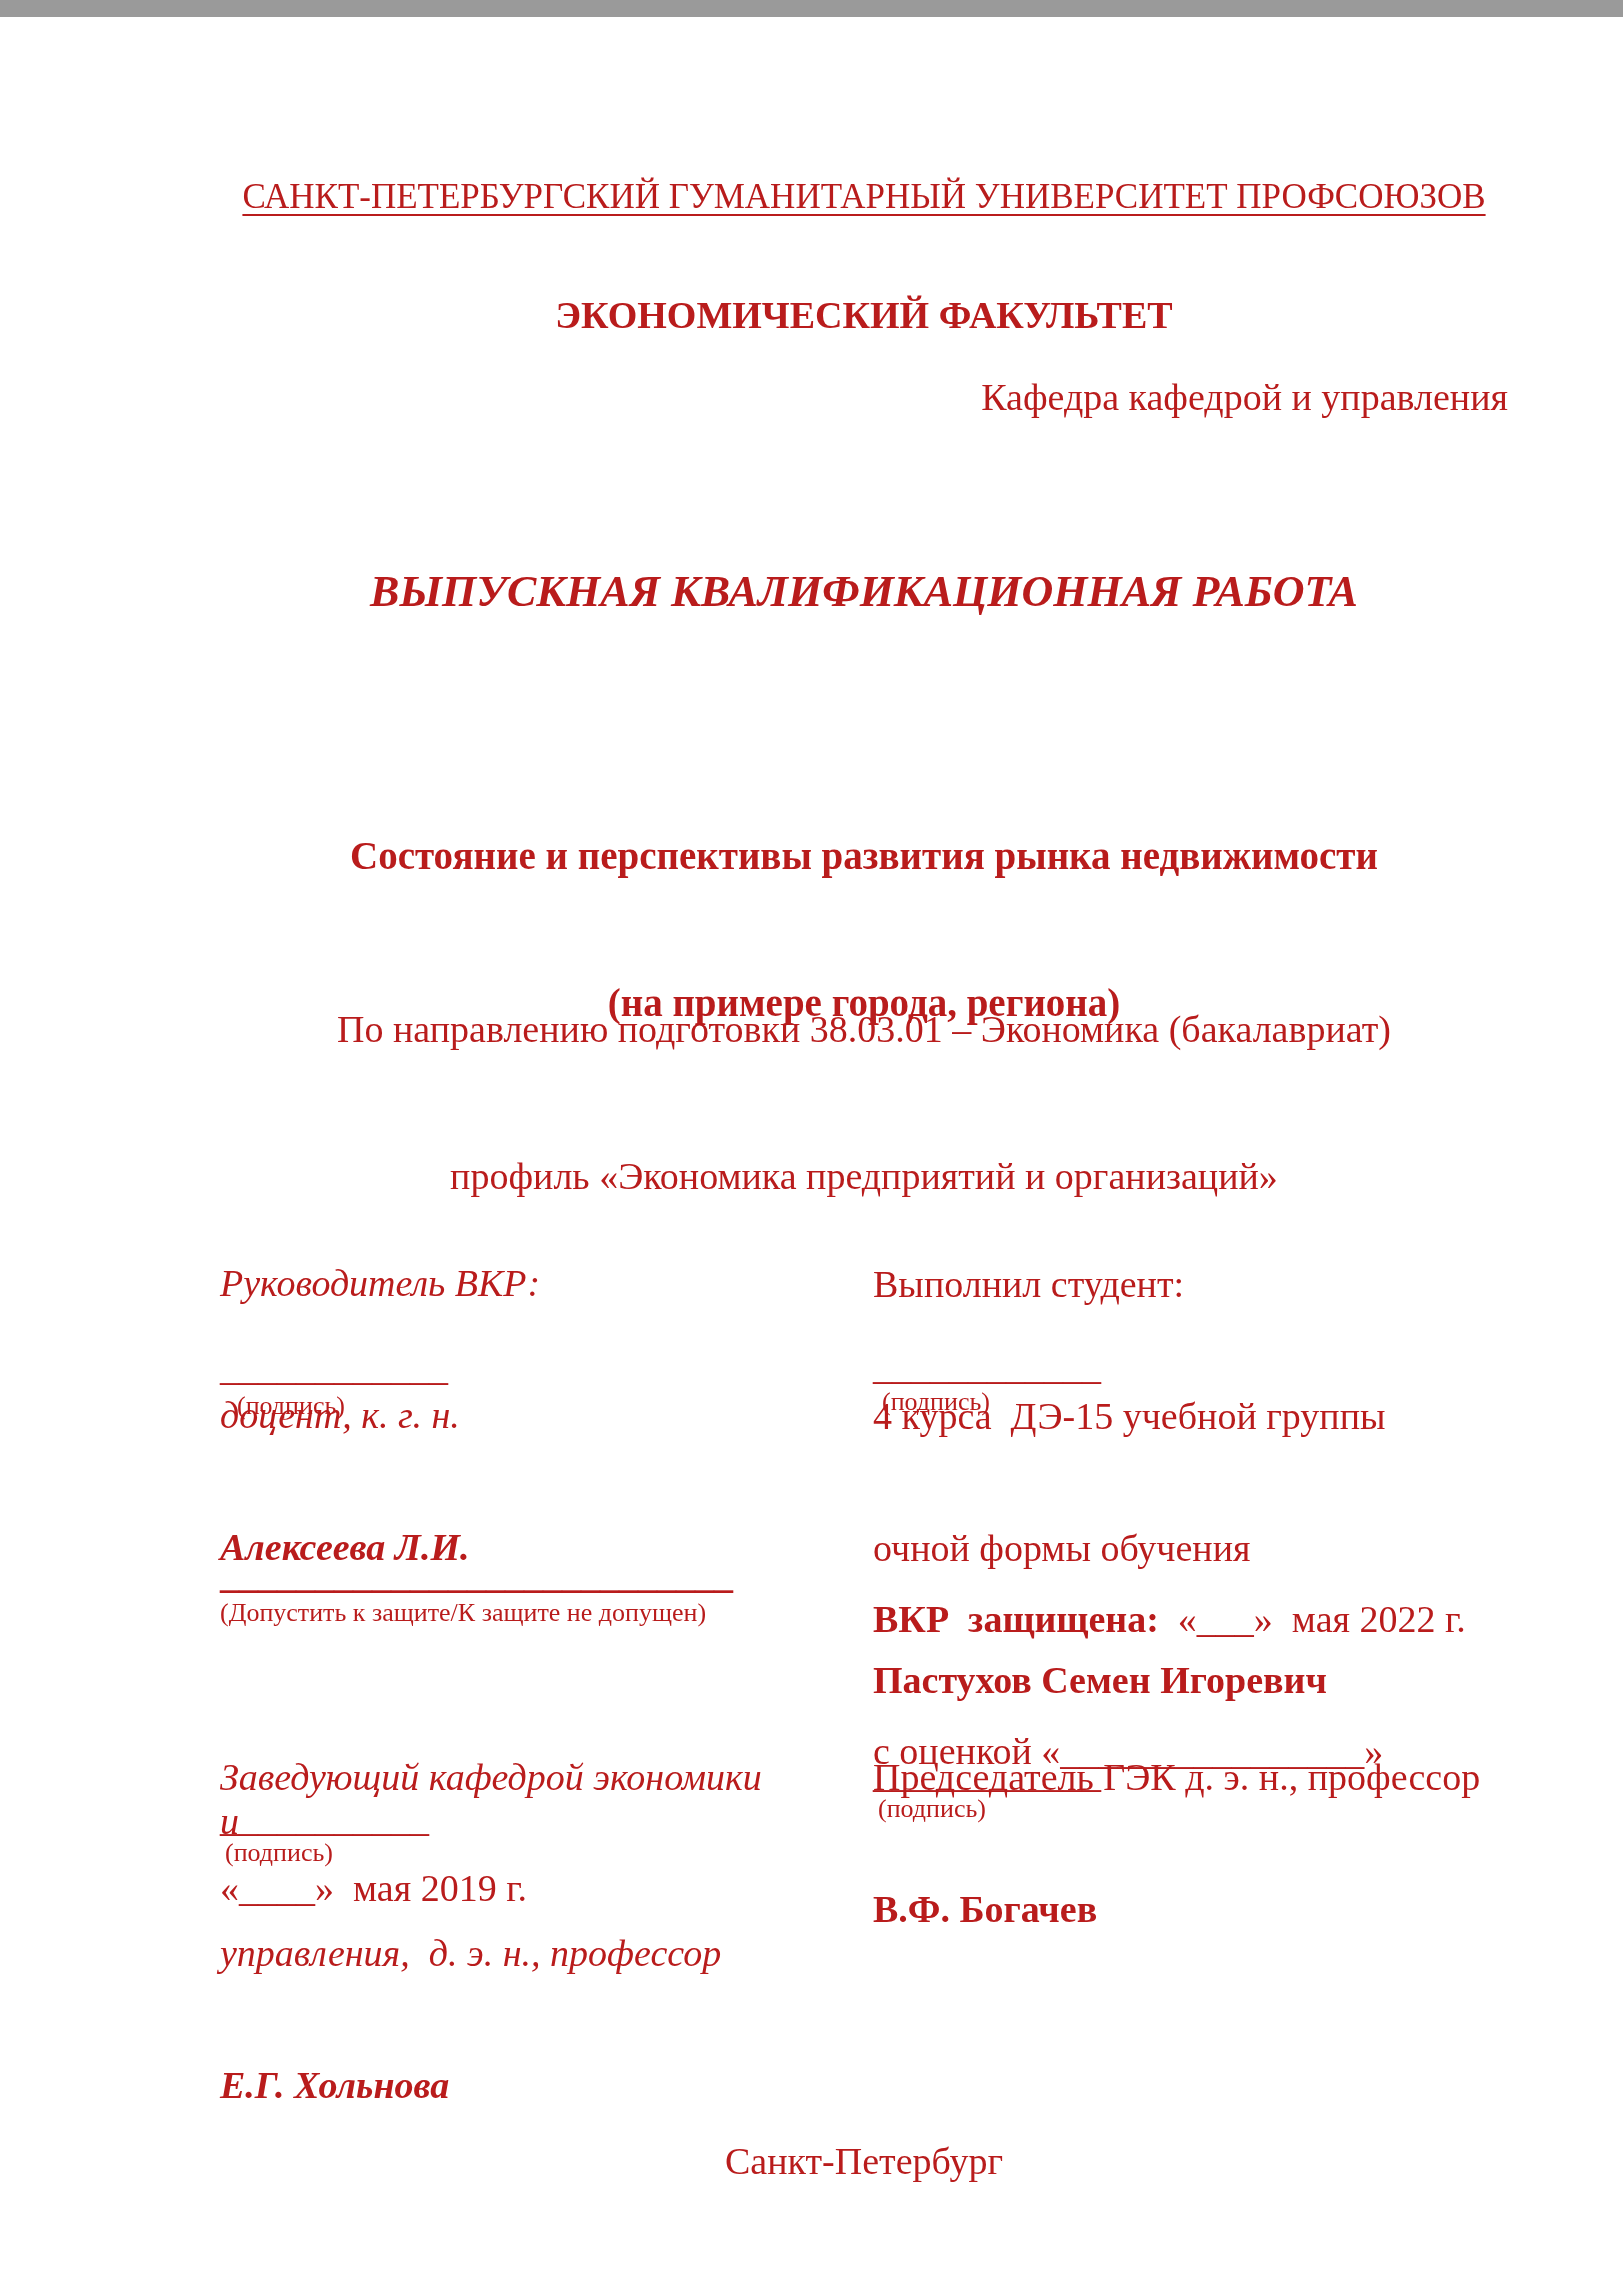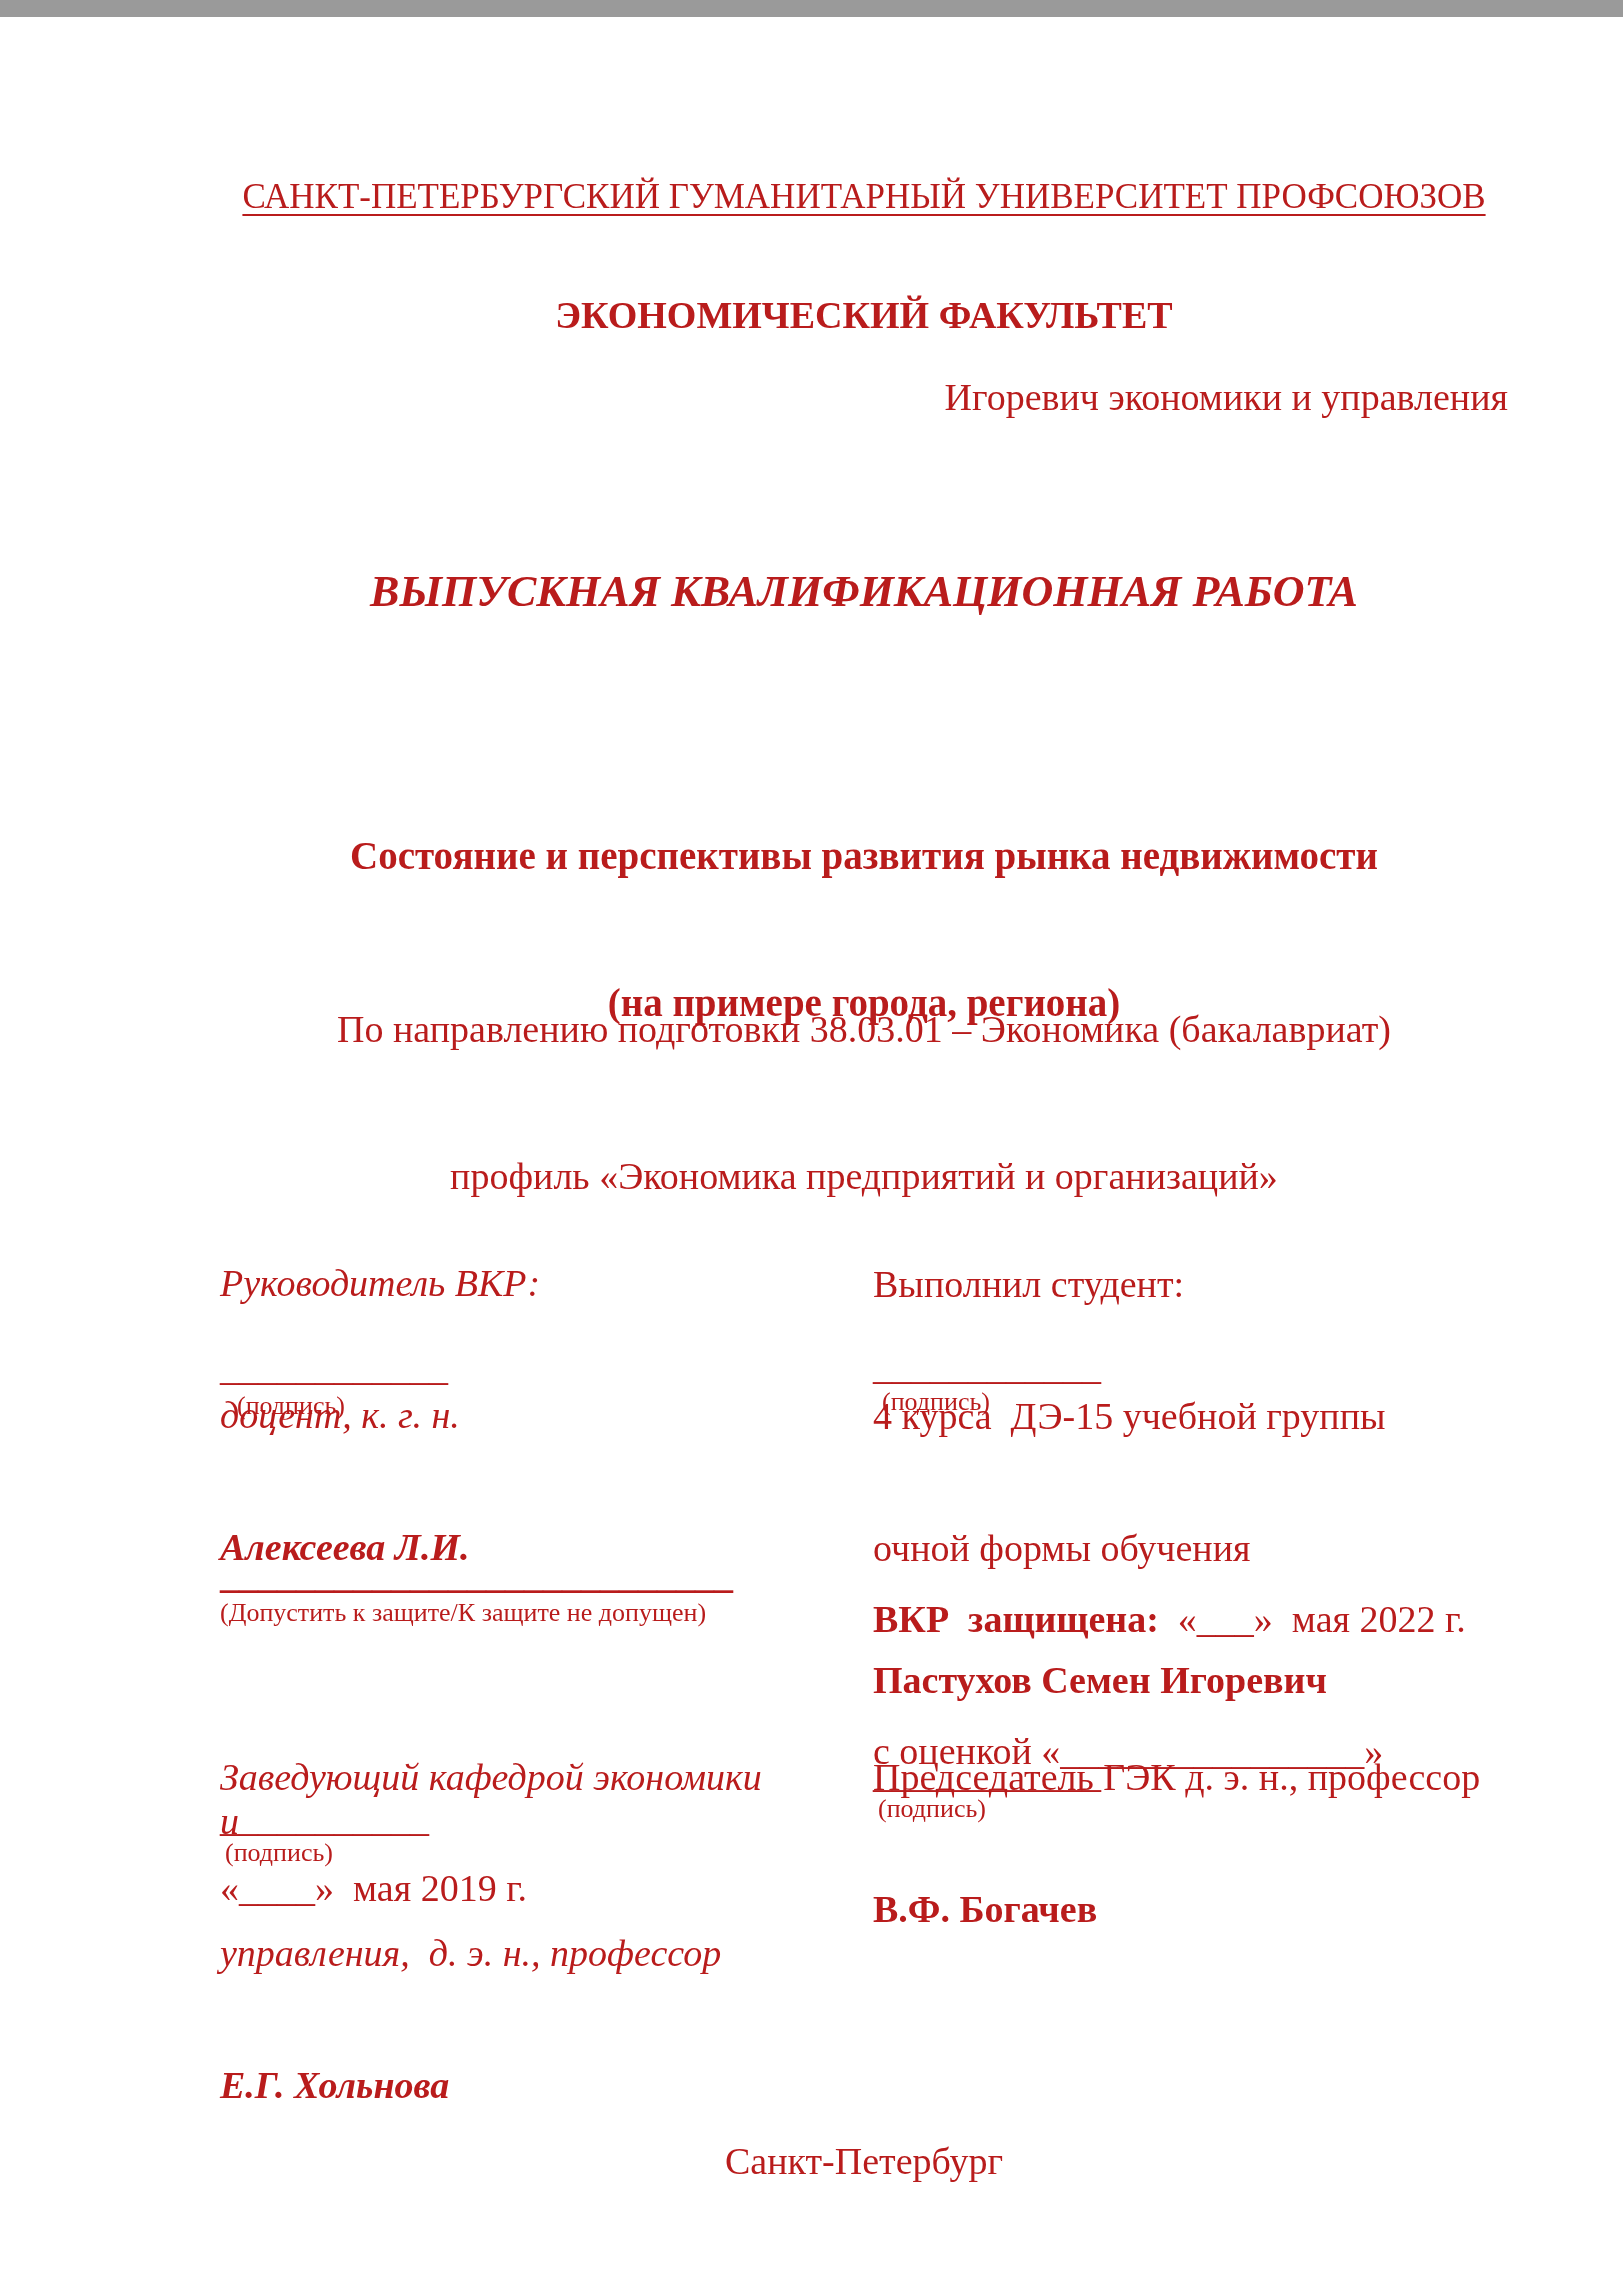--- a/index.html
+++ b/index.html
@@ -27,21 +27,21 @@
 </style>
 </head>
 <body>
 
 <div class="page">
 
   <div class="t center u fs44" style="top:159px;">САНКТ-ПЕТЕРБУРГСКИЙ ГУМАНИТАРНЫЙ УНИВЕРСИТЕТ ПРОФСОЮЗОВ</div>
 
   <div class="t center b fs48" style="top:276px;">ЭКОНОМИЧЕСКИЙ ФАКУЛЬТЕТ</div>
 
-  <div class="t fs48" style="top:358px;left:220px;right:115px;text-align:right;">Игоревич экономики и управления</div>
+  <div class="t fs48" style="top:358px;left:220px;right:115px;text-align:right;">Кафедра кафедрой и управления</div>
 
   <div class="t center b fs56" style="top:550px;font-style:italic;">ВЫПУСКНАЯ КВАЛИФИКАЦИОННАЯ РАБОТА</div>
 
   <div class="t center b fs50 lh62" style="top:716px;">
     <div>Состояние и перспективы развития рынка недвижимости</div>
     <div>(на примере города, региона)</div>
   </div>
 
   <div class="t center fs48 lh62" style="top:890px;">
     <div>По направлению подготовки 38.03.01 – Экономика (бакалавриат)</div>

